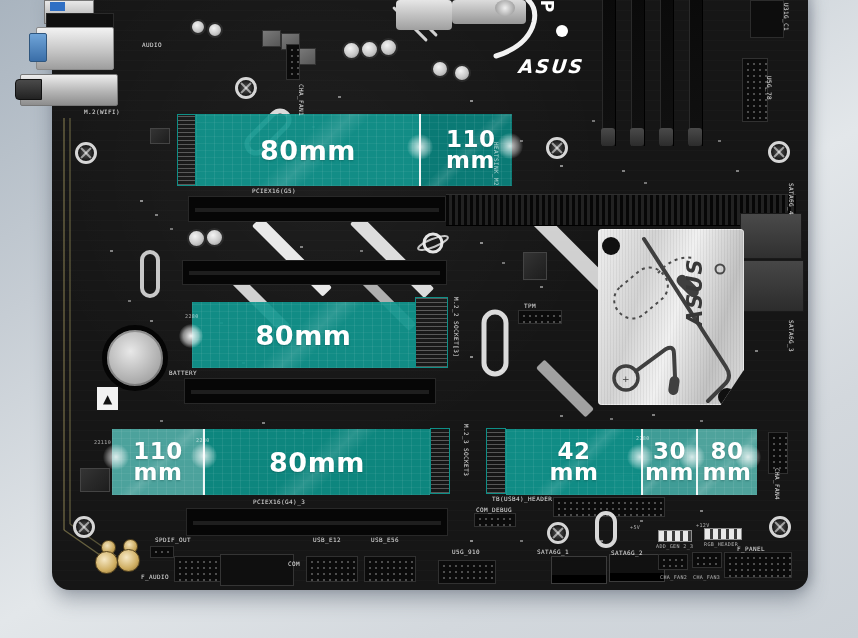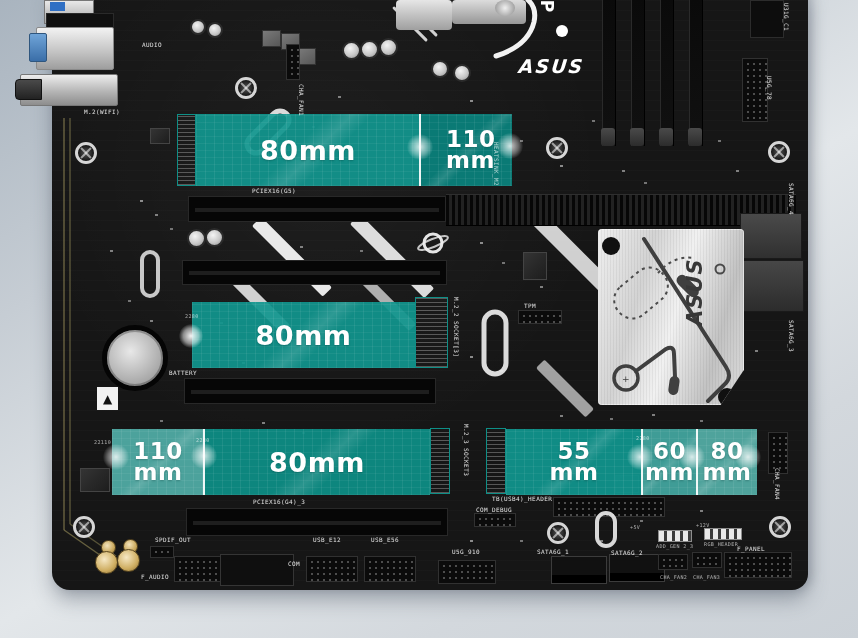--- a/index.html
+++ b/index.html
@@ -276,28 +276,28 @@
       </div>
   </div>
   <div class="divline" style="left:203px;top:429px;height:66px;"></div>
   <div class="glow" style="left:103px;top:444px;width:26px;height:26px;"></div>
   <div class="glow" style="left:191px;top:443px;width:26px;height:26px;"></div>
 
   <div class="socket" style="left:486px;top:428px;width:20px;height:66px;"></div>
   <div class="band-sec" style="left:506px;top:429px;width:136px;height:66px;background:rgba(16,148,140,.94);">
     <div class="tr"></div>
     <div class="band-txt two-line">
-      <span>55</span>
+      <span>42</span>
         <span>mm</span>
     </div>
   </div>
   <div class="band-sec" style="left:642px;top:429px;width:55px;height:66px;background:rgba(70,175,168,.88);">
     <div class="tr"></div>
     <div class="band-txt two-line">
-      <span>60</span>
+      <span>30</span>
         <span>mm</span>
     </div>
   </div>
   <div class="band-sec" style="left:697px;top:429px;width:60px;height:66px;background:rgba(88,186,178,.86);">
     <div class="tr"></div>
     <div class="band-txt two-line">
       <span>80</span>
         <span>mm</span>
     </div>
   </div>

